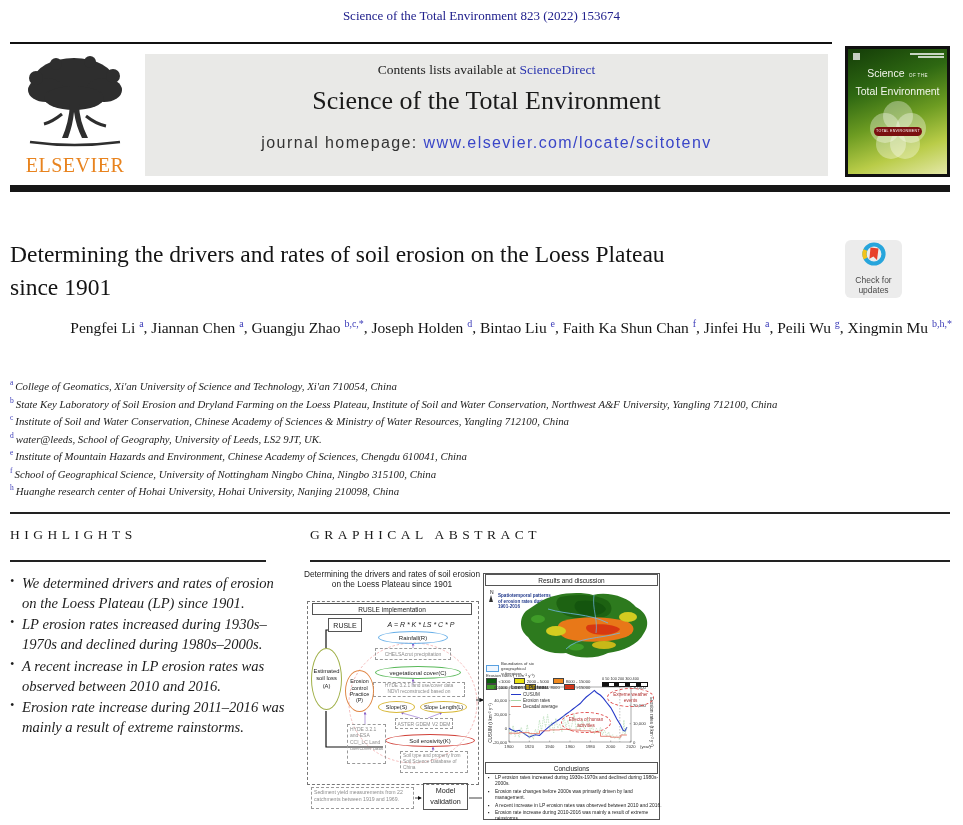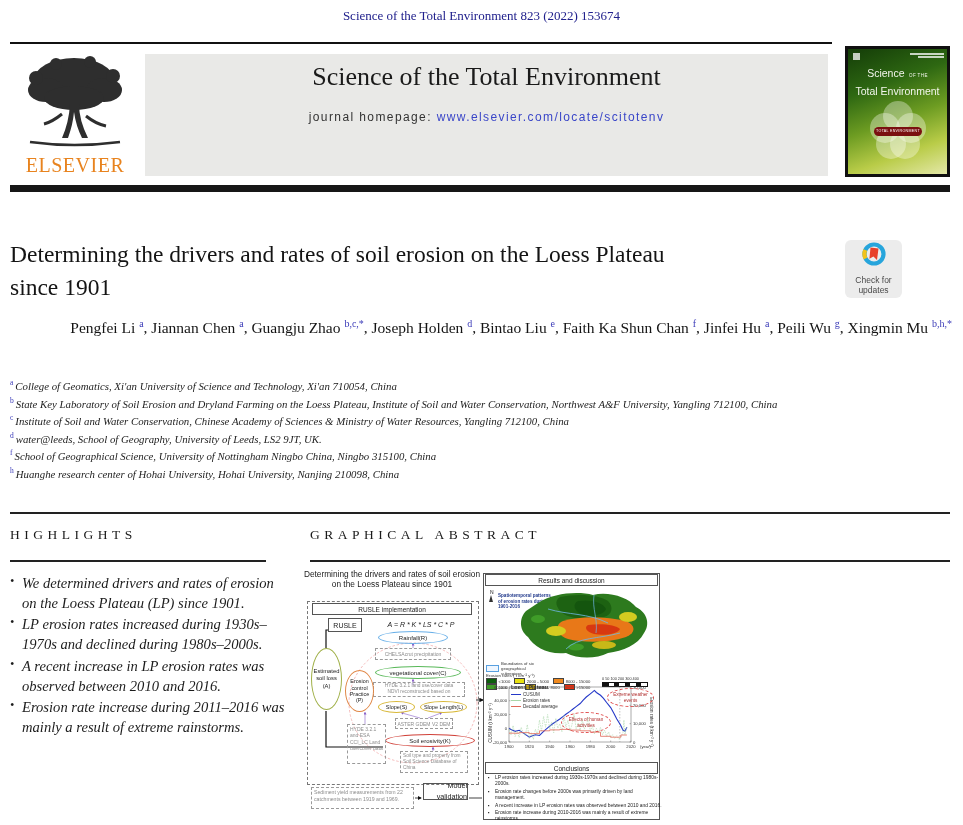--- a/index.html
+++ b/index.html
@@ -9,21 +9,21 @@
   
   #journal-ref{top:8px;left:0;width:963px;text-align:center;font-size:13px;color:#20208c;}
   #rule-top{top:42px;left:10px;width:822px;height:1.5px;background:#111;}
   
   #elsevier-block{top:52px;left:10px;width:130px;height:126px;text-align:center;}
   #elsevier-wordmark{font-size:20px;color:#e8831e;letter-spacing:0.5px;margin-top:-2px;}
   #header-grey{top:54px;left:145px;width:683px;height:122px;background:#e9e9e7;text-align:center;}
   #contents-line{margin-top:8px;font-size:13.5px;color:#222;}
   #sciencedirect-link{color:#2b35af;}
   #header-journal-title{margin-top:8px;font-size:26px;color:#1a1a1a;}
-  #homepage-line{margin-top:18px;font-family:"Liberation Sans",sans-serif;font-size:12px;
+  #homepage-line{margin-top:18px;font-family:"Liberation Sans",sans-serif;font-size:16px;
                  letter-spacing:1.4px;color:#333;}
   #homepage-url{color:#3a46c8;}
   
   #cover{top:46px;left:845px;width:105px;height:131px;border:3px solid #101010;box-sizing:border-box;
          background:linear-gradient(160deg,#143d08 0%,#2e6812 30%,#6d9c22 55%,#b9cc48 78%,#e4e8a8 100%);
          font-family:"Liberation Sans",sans-serif;}
   #cover-title{position:absolute;top:14px;left:0;width:100%;text-align:center;color:#f3f6ec;line-height:1.1;}
   #cover-title .big{font-size:10.5px;}
   #cover-title .small{font-size:4.5px;letter-spacing:0.4px;}
   #cover-flower{position:absolute;top:52px;left:22px;width:56px;height:60px;}
@@ -70,22 +70,22 @@
   #box-hyde-ndvi{top:112px;left:78px;width:92px;height:15px;font-size:4.8px;line-height:1.35;}
   #ell-slope-s{top:131px;left:83px;width:37px;height:12px;border-color:#d8b838;font-size:5.5px;}
   #ell-slope-l{top:131px;left:125px;width:47px;height:12px;border-color:#d8b838;font-size:5.5px;}
   #box-aster{top:148px;left:100px;width:58px;height:11px;font-size:5px;line-height:10px;}
   #ell-soil{top:164px;left:90px;width:90px;height:13px;border-color:#d04038;font-size:6px;}
   #box-soiltype{top:181px;left:105px;width:68px;height:22px;font-size:4.8px;line-height:1.3;text-align:left;padding:1px 2px;}
   #ell-estloss{top:78px;left:16px;width:31px;height:62px;border-color:#a0b048;font-size:5.8px;line-height:1.25;}
   #ell-ecp{top:100px;left:50px;width:29px;height:42px;border-color:#e08848;font-size:5.4px;line-height:1.2;}
   #box-hyde-esa{top:154px;left:52px;width:39px;height:40px;font-size:5px;line-height:1.25;text-align:left;padding:1px 2px;}
   #box-sediment{top:217px;left:16px;width:103px;height:22px;font-size:5.2px;line-height:1.3;text-align:left;padding:1px 2px;}
-  #model-val{top:213px;left:128px;width:45px;height:17px;border-width:1.2px;font-size:7.2px;line-height:1.4;
-             display:flex;align-items:center;justify-content:center;text-align:right;}
+  #model-val{top:213px;left:128px;width:45px;height:27px;border-width:1.2px;font-size:7.2px;line-height:1.4;
+             display:flex;align-items:center;justify-content:center;}
   
   #res-panel{top:3px;left:188px;width:177px;height:247px;border:1px solid #555;box-sizing:border-box;}
   #res-head{top:4px;left:190px;width:173px;height:12px;font-size:6.5px;line-height:11px;}
   #map-zone{top:17px;left:189px;width:175px;height:108px;}
   #north-n{top:2px;left:6px;font-size:5px;color:#111;}
   #north-tri{top:8px;left:5px;width:0;height:0;border-left:2.5px solid transparent;
              border-right:2.5px solid transparent;border-bottom:7px solid #333;}
   #map-caption{top:6px;left:14px;width:54px;font-size:4.6px;line-height:1.25;color:#223a8c;font-weight:bold;}
   #legend-boundary{top:74px;left:2px;display:flex;align-items:center;gap:2px;}
   #legend-boundary .chip{width:11px;height:5px;border:1px solid #58a0e0;background:#eef6ff;}
@@ -144,20 +144,23 @@
           <circle cx="74" cy="10" r="6"></circle>
       </g>
       <path d="M54 52 Q53 70 46 86 L52 86 Q57 72 58 60 Q60 74 66 86 L72 86 Q63 68 63 52 Z" fill="#2e2e2e"></path>
       <path d="M46 62 Q36 70 28 72 M70 64 Q80 72 90 74" stroke="#2e2e2e" stroke-width="3" fill="none"></path>
       <path d="M14 90 Q58 96 104 90" stroke="#2e2e2e" stroke-width="2.5" fill="none"></path>
     </svg>
     <div id="elsevier-wordmark">ELSEVIER</div>
   </div>
 
   <div class="abs" id="header-grey">
+    <div id="contents-line">
+      <span>Contents lists available at </span><span id="sciencedirect-link">ScienceDirect</span>
+    </div>
     <div id="header-journal-title">Science of the Total Environment</div>
     <div id="homepage-line">
       <span>journal homepage: </span><span id="homepage-url">www.elsevier.com/locate/scitotenv</span>
     </div>
   </div>
 
   <div class="abs" id="cover">
     <div class="cover-mark" style="top:4px;left:5px;width:7px;height:7px;"></div>
     <div class="cover-mark" style="top:4px;left:62px;width:34px;height:1.5px;"></div>
     <div class="cover-mark" style="top:7px;left:70px;width:26px;height:1.5px;"></div>
@@ -195,20 +198,21 @@
 
   <div class="abs" id="authors">
     <span class="au"><span>Pengfei Li</span> <sup>a</sup><span>, </span></span><span class="au"><span>Jiannan Chen</span> <sup>a</sup><span>, </span></span><span class="au"><span>Guangju Zhao</span> <sup>b,c,*</sup><span>, </span></span><span class="au"><span>Joseph Holden</span> <sup>d</sup><span>, </span></span><span class="au"><span>Bintao Liu</span> <sup>e</sup><span>, </span></span><span class="au"><span>Faith Ka Shun Chan</span> <sup>f</sup><span>, </span></span><span class="au"><span>Jinfei Hu</span> <sup>a</sup><span>, </span></span><span class="au"><span>Peili Wu</span> <sup>g</sup><span>, </span></span><span class="au"><span>Xingmin Mu</span> <sup>b,h,*</sup><span></span></span>
   </div>
 
   <div class="abs" id="affiliations">
     <div><sup>a</sup><span>College of Geomatics, Xi'an University of Science and Technology, Xi'an 710054, China</span></div>
     <div><sup>b</sup><span>State Key Laboratory of Soil Erosion and Dryland Farming on the Loess Plateau, Institute of Soil and Water Conservation, Northwest A&amp;F University, Yangling 712100, China</span></div>
     <div><sup>c</sup><span>Institute of Soil and Water Conservation, Chinese Academy of Sciences &amp; Ministry of Water Resources, Yangling 712100, China</span></div>
     <div><sup>d</sup><span>water@leeds, School of Geography, University of Leeds, LS2 9JT, UK.</span></div>
+    <div><sup>e</sup><span>Institute of Mountain Hazards and Environment, Chinese Academy of Sciences, Chengdu 610041, China</span></div>
     <div><sup>f</sup><span>School of Geographical Science, University of Nottingham Ningbo China, Ningbo 315100, China</span></div>
     <div><sup>h</sup><span>Huanghe research center of Hohai University, Hohai University, Nanjing 210098, China</span></div>
   </div>
 
   <div class="abs" id="rule-mid"></div>
 
   <div class="abs section-head" id="hl-head">HIGHLIGHTS</div>
   <div class="abs" id="hl-rule"></div>
   <ul class="abs" id="hl-list">
     <li>We determined drivers and rates of erosion on the Loess Plateau (LP) since 1901.</li>

